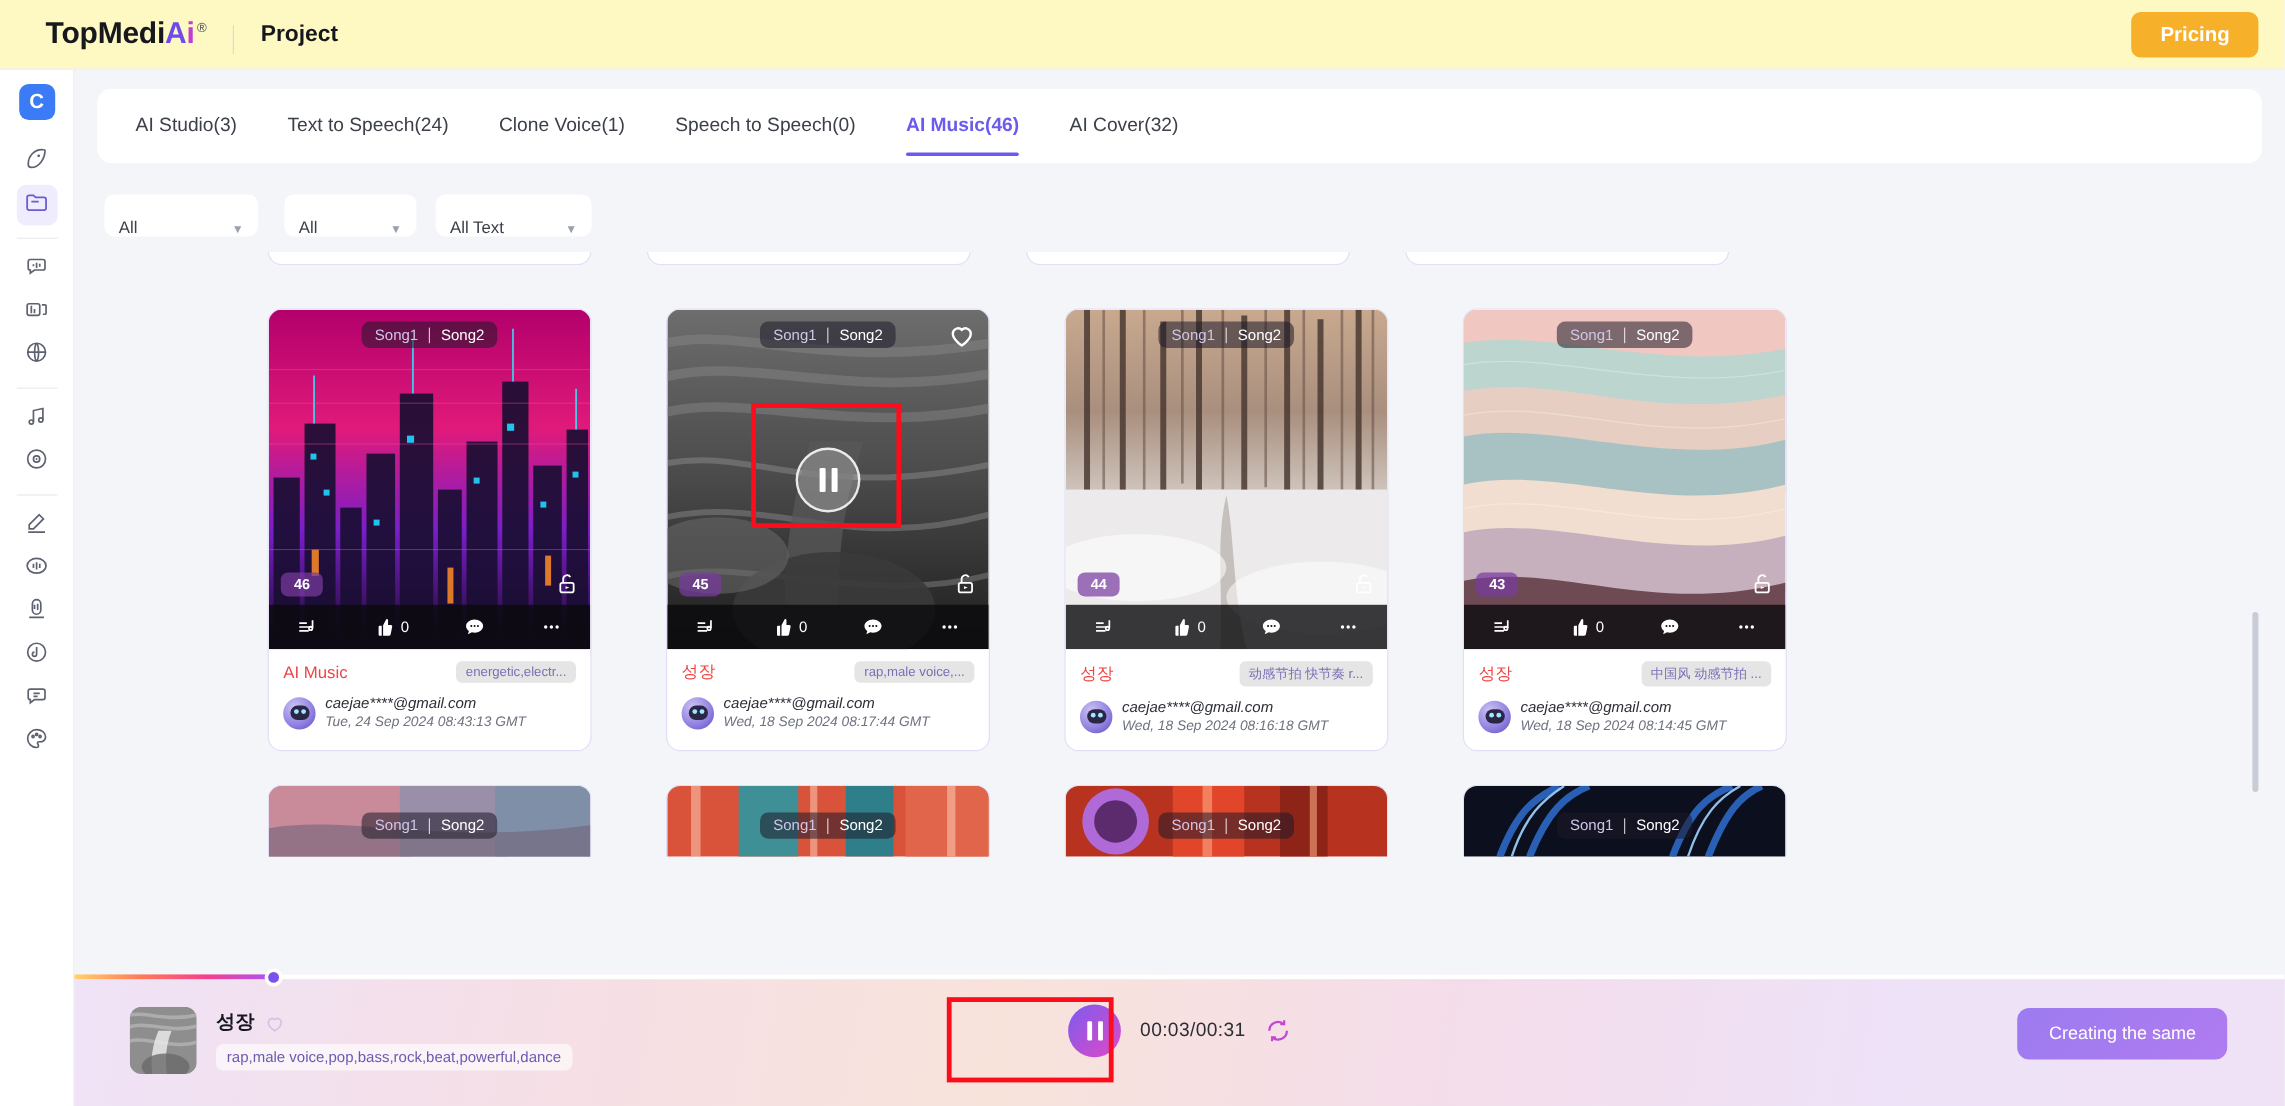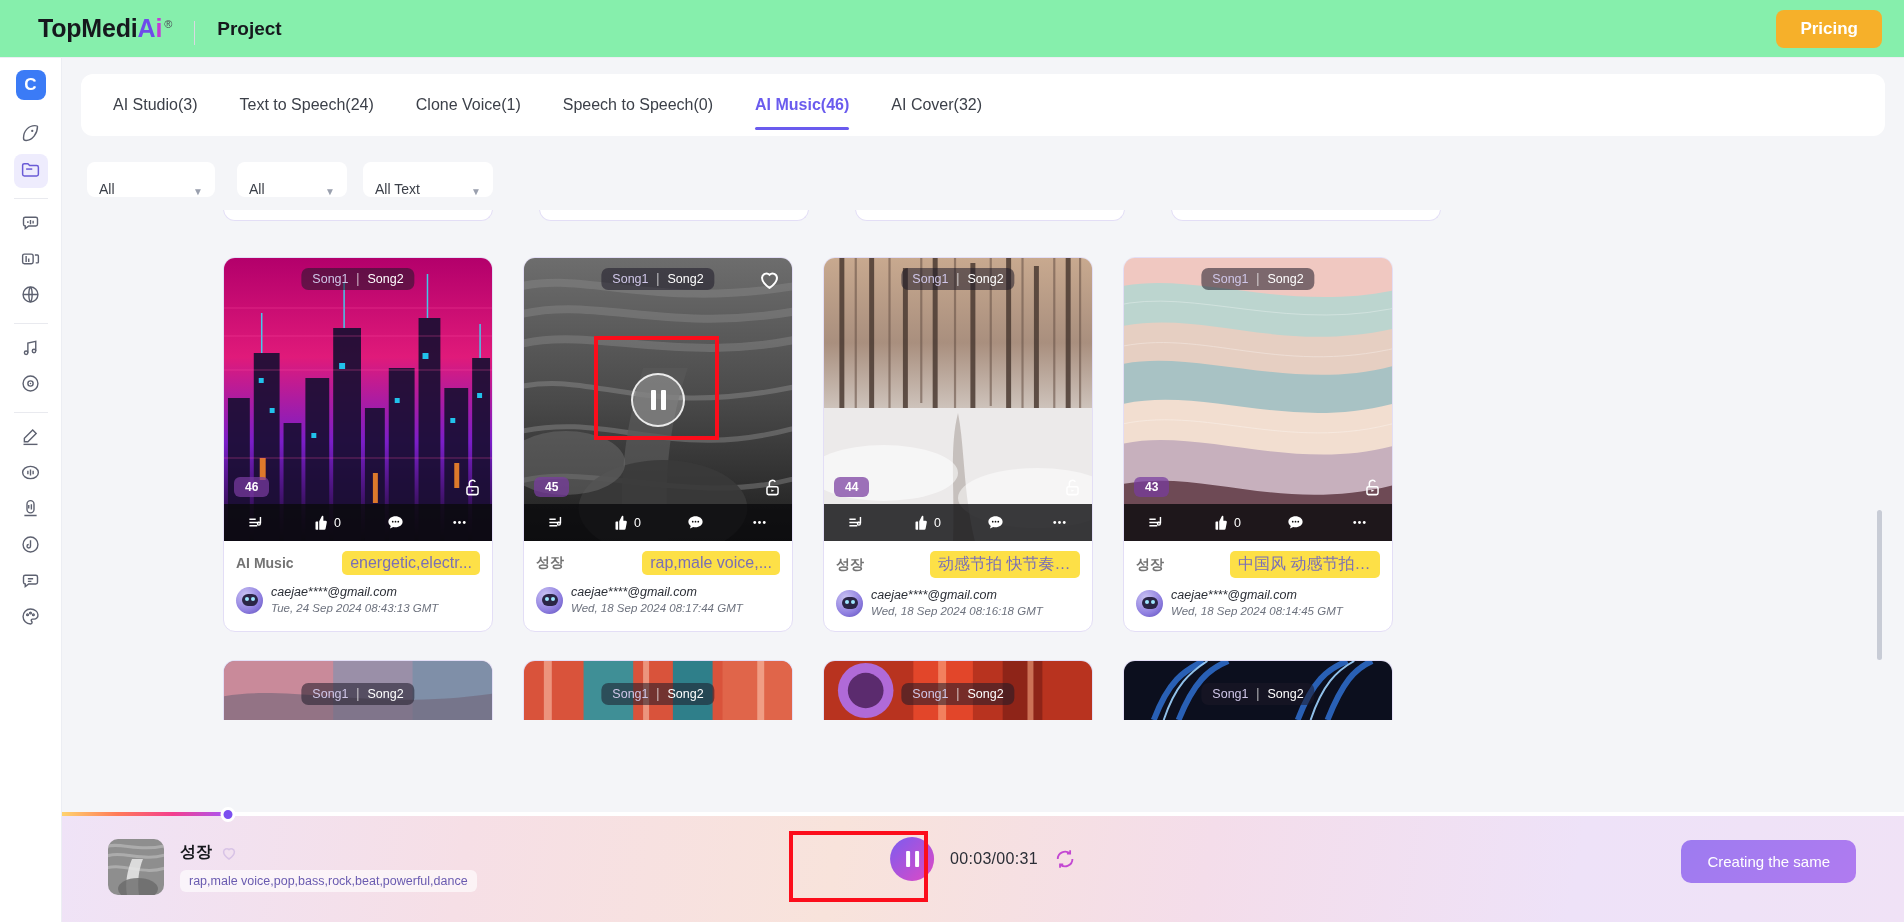--- a/index.html
+++ b/index.html
@@ -7,21 +7,21 @@
     width: 1904px; height: 922px;
     overflow: hidden;
     font-family: "Liberation Sans", sans-serif;
     background: #f4f5f8;
   }
   #app { position: relative; width: 1904px; height: 922px; overflow: hidden; }
 
   
   .topbar {
     position: absolute; top: 0; left: 0; width: 1904px; height: 58px;
-    background: #86efac; border-bottom: 1px solid #eceef3;
+    background: #fef9c3; border-bottom: 1px solid #eceef3;
     display: flex; align-items: center; z-index: 30;
   }
   .brand { display: flex; align-items: baseline; margin-left: 38px; }
   .brand-text { font-size: 25px; font-weight: 700; color: #16181d; letter-spacing: -0.2px; }
   .brand-a { color: #6e4bea; }
   .brand-i { color: #c33ad6; }
   .brand-reg { font-size: 11px; color: #4a4d55; margin-left: 2px; position: relative; top: -9px; }
   .brand-div { width: 1px; height: 24px; background: #d8dae1; margin: 0 22px; position: relative; top: 4px; }
   .proj-title { font-size: 19px; font-weight: 600; color: #16181d; }
   .pricing-btn {
@@ -96,21 +96,21 @@
     width: 34px; height: 27px; border-radius: 6px; background: #e5e3fb;
     display: flex; align-items: center; justify-content: center; cursor: pointer; border: none;
   }
   .search-btn svg { width: 15px; height: 15px; color: #6a5bee; }
 
   
   .grid-wrap {
     position: absolute; left: 19px; top: 152px; width: 1804px; height: 712px;
     overflow: hidden;
   }
-  .row { display: flex; gap: 30px; padding-left: 142px; }
+  .row { display: flex; gap: 62px; padding-left: 142px; }
   .card {
     width: 270px; background: #ffffff; border-radius: 12px;
     border: 1px solid #e3def6; overflow: hidden; flex: 0 0 270px;
   }
   .card-media { position: relative; width: 100%; height: 283px; overflow: hidden; }
   .card-media .art { position: absolute; inset: 0; }
   .songtag {
     position: absolute; top: 10px; left: 50%; transform: translateX(-50%);
     background: rgba(30,25,40,0.55); border-radius: 7px; padding: 4px 11px;
     display: flex; align-items: center; gap: 9px; font-size: 12.5px; color: #fff; white-space: nowrap;
@@ -134,23 +134,23 @@
     position: absolute; left: 50%; top: 50%; transform: translate(-50%,-50%);
     width: 54px; height: 54px; border-radius: 50%;
     background: rgba(255,255,255,0.22); border: 2px solid rgba(255,255,255,0.85);
     display: flex; align-items: center; justify-content: center; gap: 5px; cursor: pointer;
   }
   .playoverlay i { display: block; width: 5px; height: 20px; background: #fff; border-radius: 1px; }
   .redbox { position: absolute; border: 4px solid #fc0d1b; pointer-events: none; }
 
   .card-body { padding: 10px 12px 12px 12px; }
   .cb-top { display: flex; align-items: center; justify-content: space-between; gap: 8px; }
-  .cb-title { font-size: 14px; font-weight: 700; color: #737373; white-space: nowrap; }
+  .cb-title { font-size: 14px; font-weight: 400; color: #ef4444; white-space: nowrap; }
   .cb-tag {
-    background: #fde047; color: #7a6fb5; font-size: 16px; border-radius: 5px;
+    background: #e5e5e5; color: #7a6fb5; font-size: 11px; border-radius: 5px;
     padding: 3px 8px; max-width: 150px; overflow: hidden; white-space: nowrap; text-overflow: ellipsis;
   }
   .cb-user { display: flex; align-items: center; gap: 8px; margin-top: 9px; }
   .avatar {
     width: 27px; height: 27px; border-radius: 50%; flex: 0 0 27px;
     background: radial-gradient(circle at 35% 30%, #c9c2f3, #8f7fe0 60%, #5b4bb8);
     display: flex; align-items: center; justify-content: center;
   }
   .avatar .face { width: 16px; height: 12px; border-radius: 7px; background: #2b2546; position: relative; }
   .avatar .face::before, .avatar .face::after {

